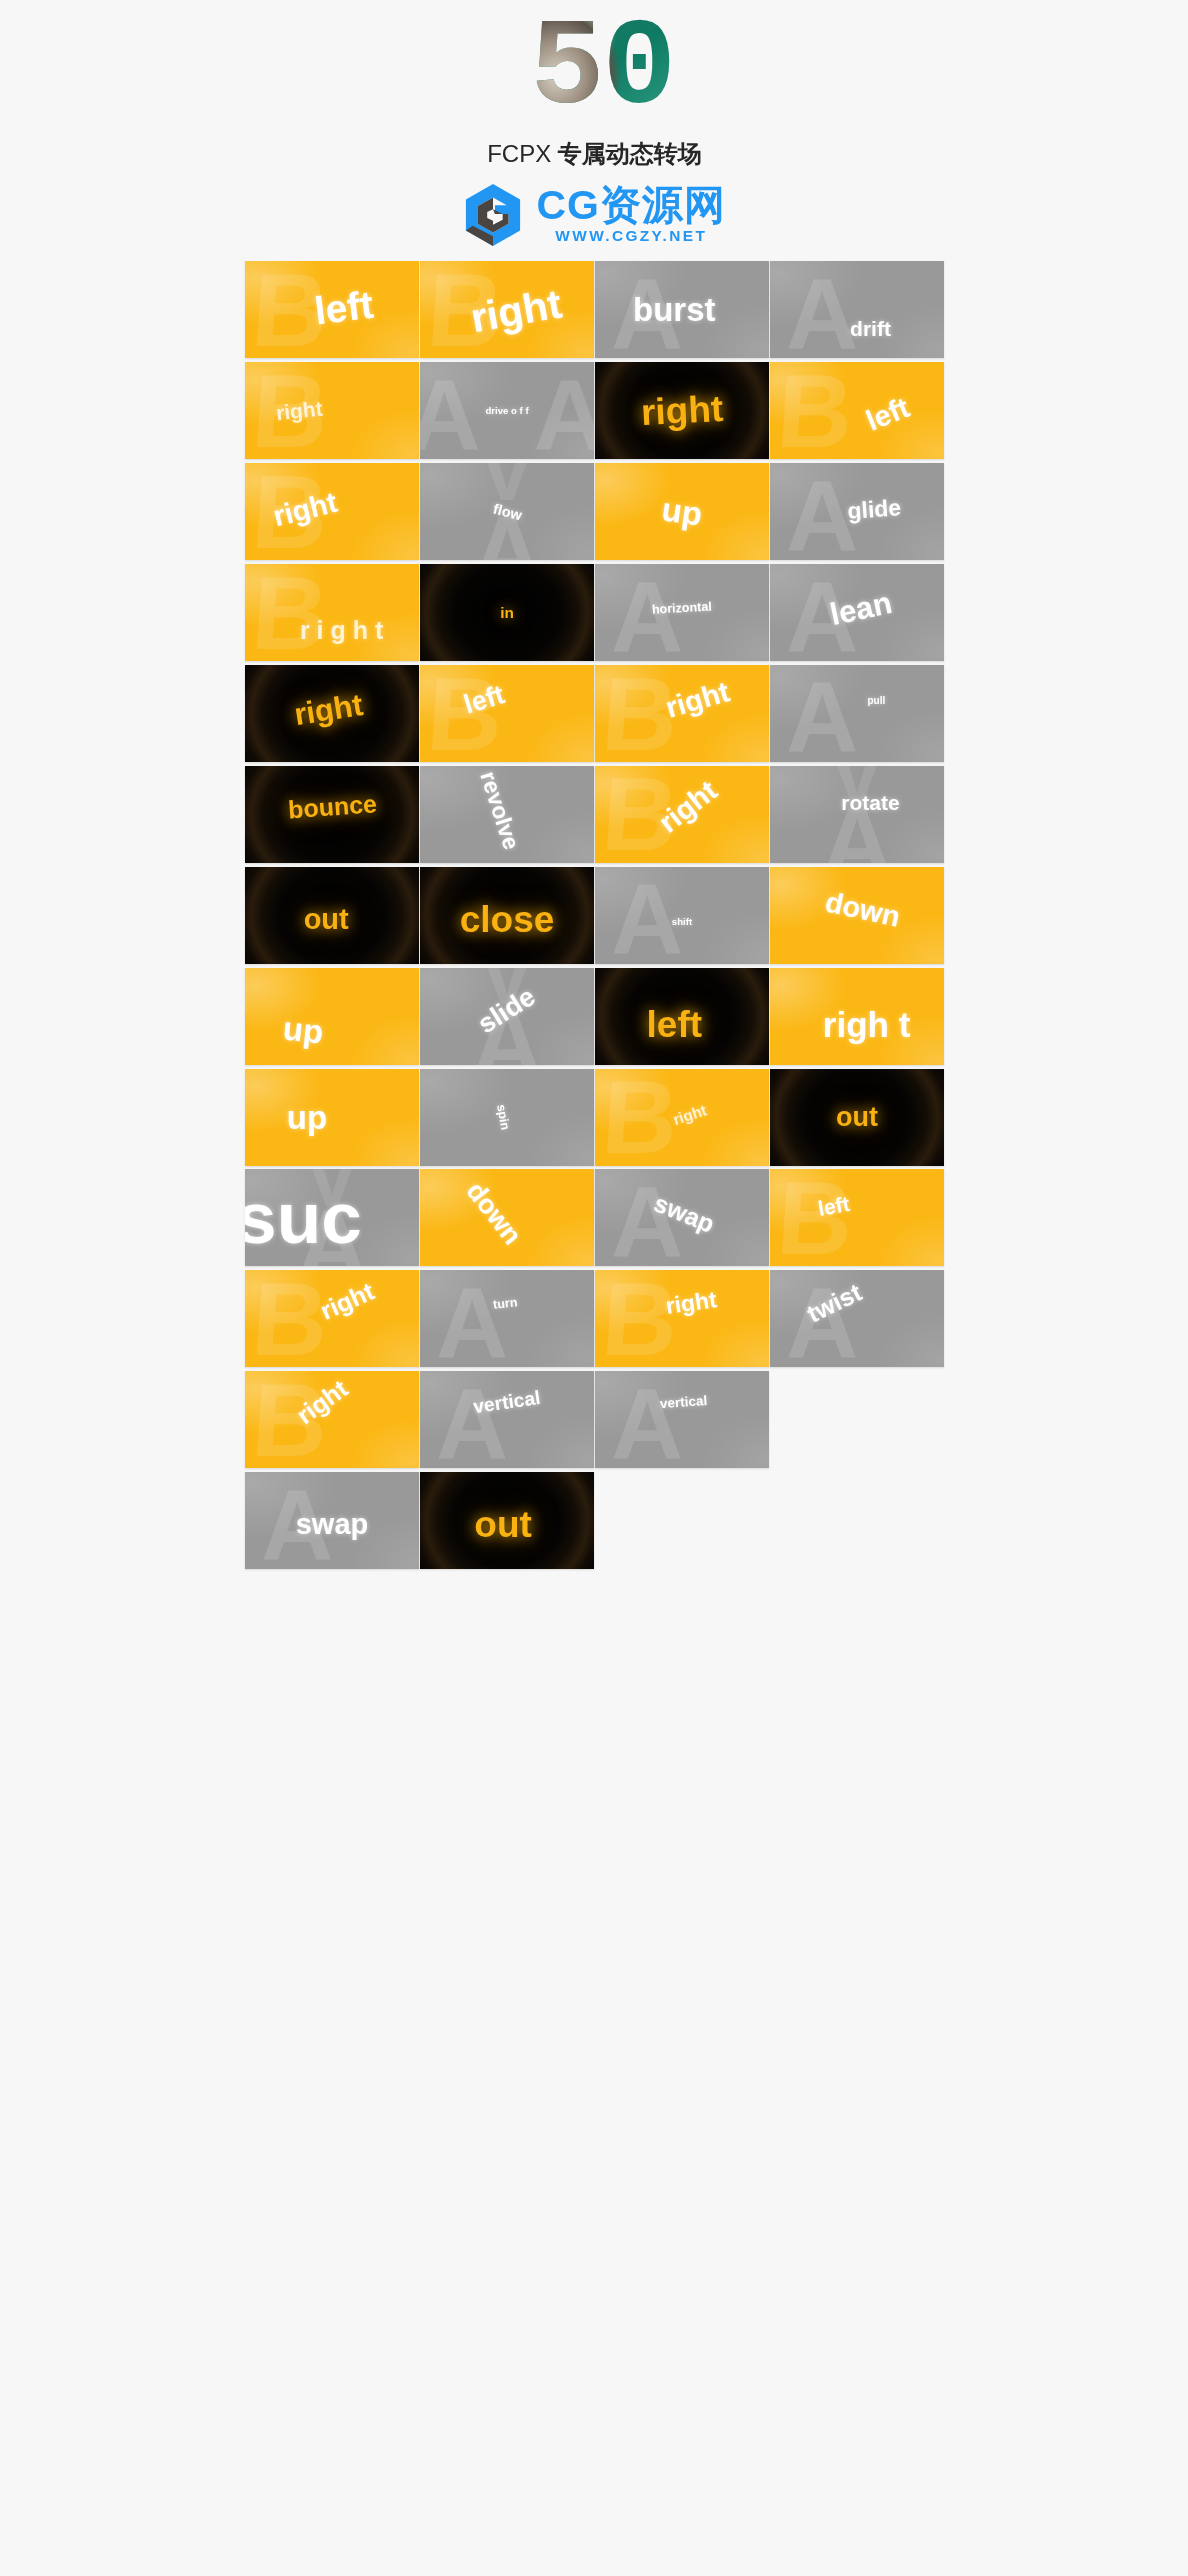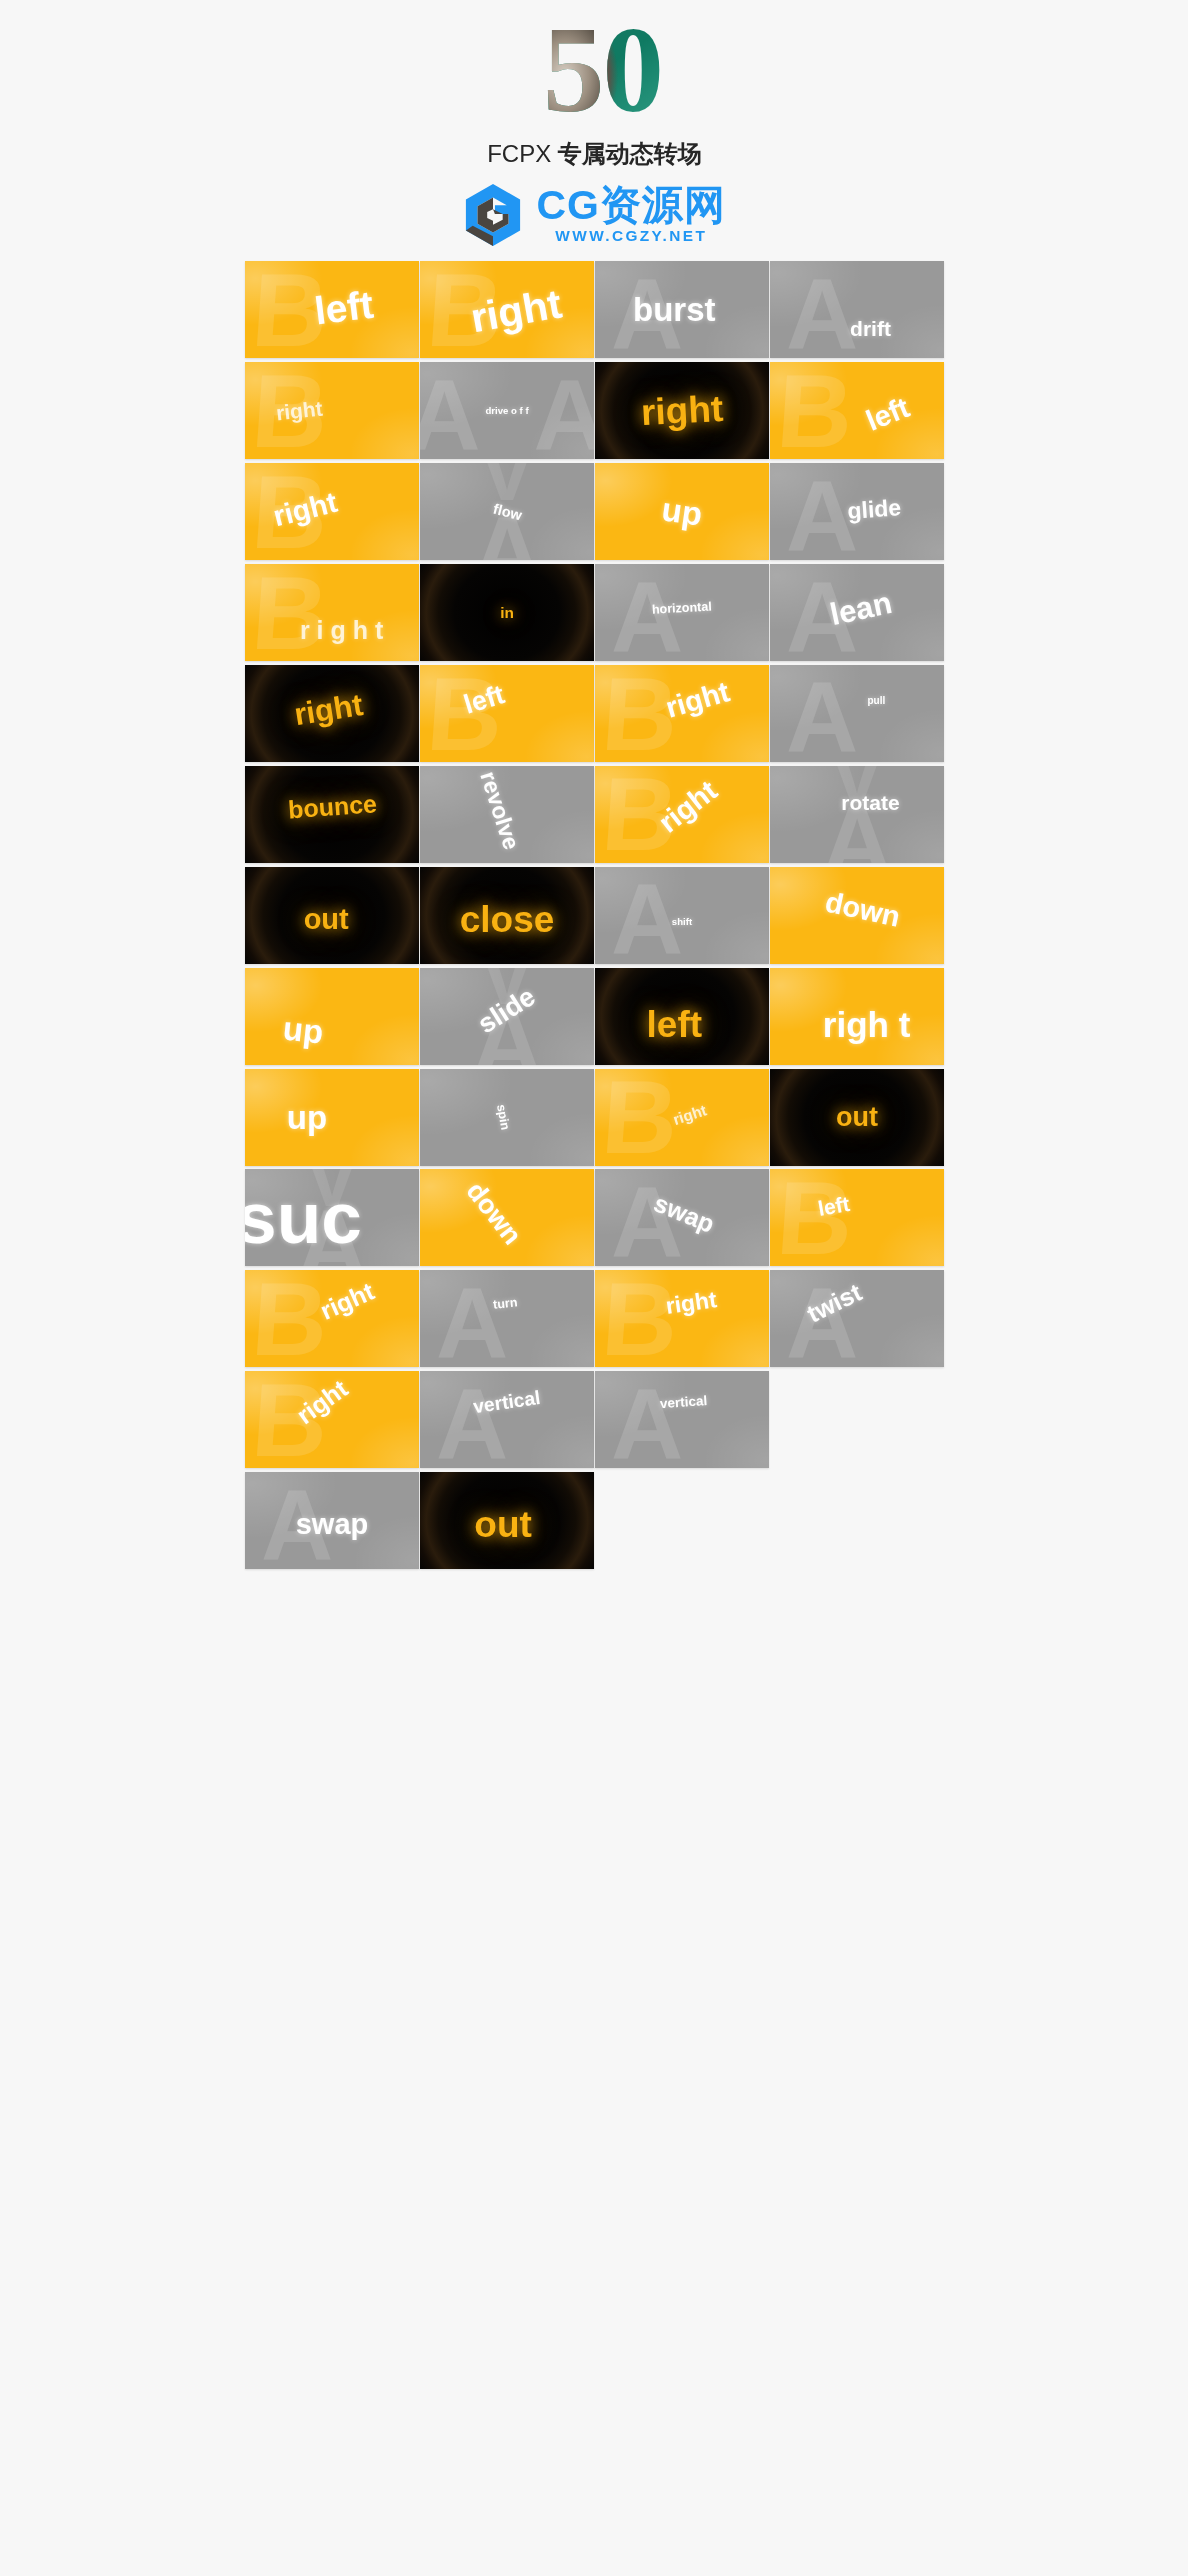--- a/index.html
+++ b/index.html
@@ -17,21 +17,21 @@
     padding-top: 7.7px;
     display: flex;
     flex-direction: column;
     align-items: center;
   }
   .hero-number {
     font-size: 123px;
     font-weight: 700;
     line-height: 1.0;
     letter-spacing: -1.9px;
-    font-family: Liberation Serif, serif;
+    font-family: Liberation Mono, monospace;
     background-image:
       radial-gradient(ellipse 60% 80% at 18% 55%, #d8cfc4 0%, #9c8f80 35%, #5a5248 62%, rgba(90,82,72,0) 75%),
       radial-gradient(ellipse 50% 70% at 30% 20%, #e8e2d8 0%, rgba(232,226,216,0) 60%),
       linear-gradient(145deg, #2b7a68 0%, #157a63 28%, #0f7a62 50%, #1d8a72 72%, #2f9c83 100%);
     -webkit-background-clip: text;
     background-clip: text;
     color: transparent;
     margin-left: 16px;
     -webkit-text-fill-color: transparent;
   }

